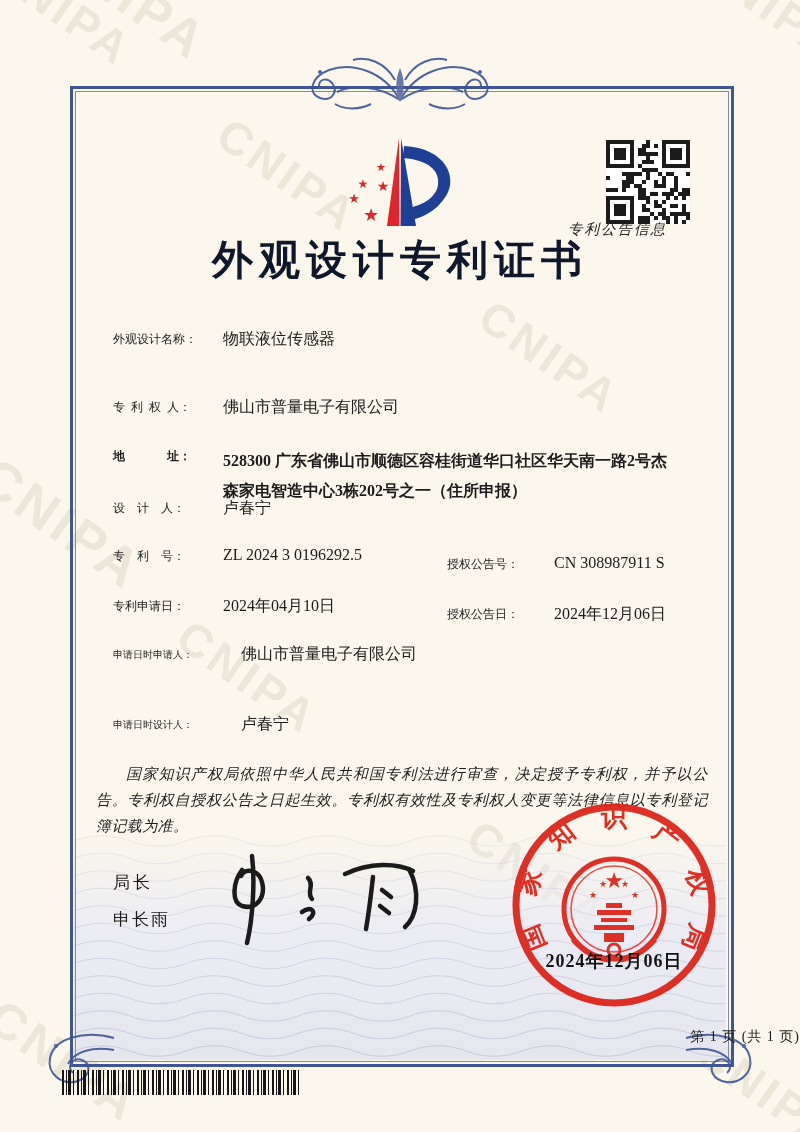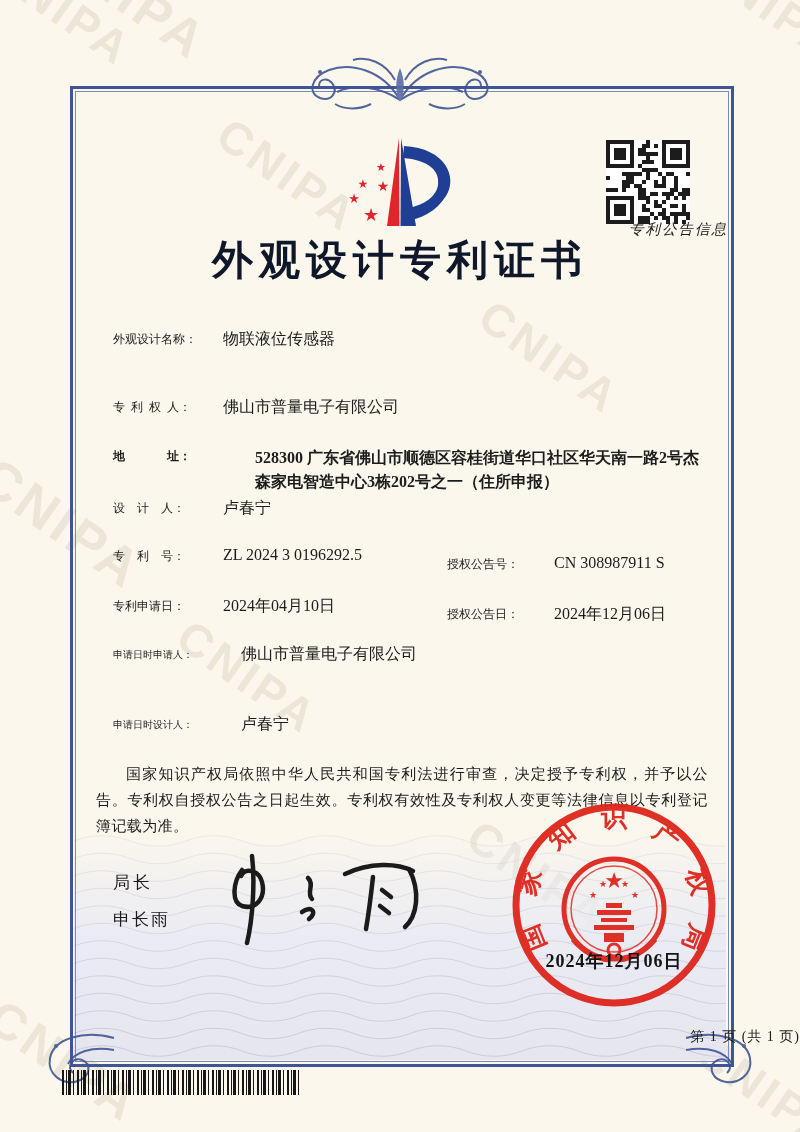--- a/index.html
+++ b/index.html
@@ -7,34 +7,34 @@
         font-family:"Liberation Serif","DejaVu Serif",serif;color:#1c1c1c;}
   .wm{position:absolute;font-family:"Liberation Sans","DejaVu Sans",sans-serif;font-weight:bold;
       color:rgba(158,146,118,0.17);letter-spacing:4px;transform:rotate(35deg);z-index:0;pointer-events:none;}
   #frame{position:absolute;left:70px;top:86px;width:658px;height:975px;border:3px solid #3f5596;z-index:2;}
   #frame::after{content:"";position:absolute;inset:2px;border:1px solid #7b89b7;}
   #waveband{position:absolute;left:74px;top:833px;width:652px;height:227px;z-index:1;overflow:hidden;
             background:linear-gradient(to bottom,rgba(236,236,244,0) 0%,#ebebf3 45%,#e6e6ef 100%);}
   #certno{position:absolute;left:104px;top:128px;font-size:17px;letter-spacing:1px;z-index:3;}
   #logo{position:absolute;left:330px;top:125px;width:160px;height:110px;z-index:3;}
   #qrblock{position:absolute;left:606px;top:140px;width:84px;height:84px;z-index:3;background:#fff;}
-  #qrlabel{position:absolute;left:568px;top:220px;width:160px;text-align:right;font-size:14.5px;
+  #qrlabel{position:absolute;left:568px;top:220px;width:160px;text-align:left;font-size:14.5px;
            font-style:italic;letter-spacing:2px;z-index:3;}
   #title{position:absolute;left:0;top:233px;width:100%;text-align:center;font-size:41px;font-weight:bold;
          letter-spacing:6px;color:#0f172a;z-index:3;}
   .row{position:absolute;left:113px;font-size:16px;z-index:3;height:24px;}
   .flabel{white-space:pre;font-size:12px;}
   .fvalue{position:absolute;left:110px;top:0;white-space:nowrap;}
-  .row-addr .fvalue{white-space:normal;width:452px;line-height:24px;margin-left:32px;}
+  .row-addr .fvalue{white-space:normal;width:452px;line-height:30px;}
   .row-apply .fvalue{left:128px;}
   .row-apply .flabel{font-size:10px;}
   .rgroup{position:absolute;left:334px;top:0;width:280px;margin-top:8px;}
   .rgroup .fvalue{left:107px;}
   #statement{position:absolute;left:96px;top:761px;width:612px;font-size:15px;line-height:26px;
-             text-indent:2em;text-align:justify;letter-spacing:0.4px;z-index:3;}
+             text-indent:2em;text-align:justify;font-style:italic;letter-spacing:0.4px;z-index:3;}
   #officer{position:absolute;left:113px;top:871px;z-index:3;font-family:Liberation Sans, sans-serif;}
   #officer .ot{font-size:17px;letter-spacing:3px;display:block;}
   #officer .on{font-size:17px;letter-spacing:2px;display:block;margin-top:14px;}
   #signature{position:absolute;left:212px;top:850px;z-index:3;}
   #seal{position:absolute;left:508px;top:799px;width:212px;height:212px;z-index:4;}
   #sealdate{position:absolute;left:0;top:150px;width:100%;text-align:center;font-size:18px;font-weight:bold;
             color:#141414;letter-spacing:1px;}
   #pageinfo{position:absolute;left:0;top:1028px;width:100%;text-align:right;font-size:14px;
             letter-spacing:1px;z-index:3;}
   #barcode{position:absolute;left:62px;top:1070px;width:238px;height:25px;z-index:3;

